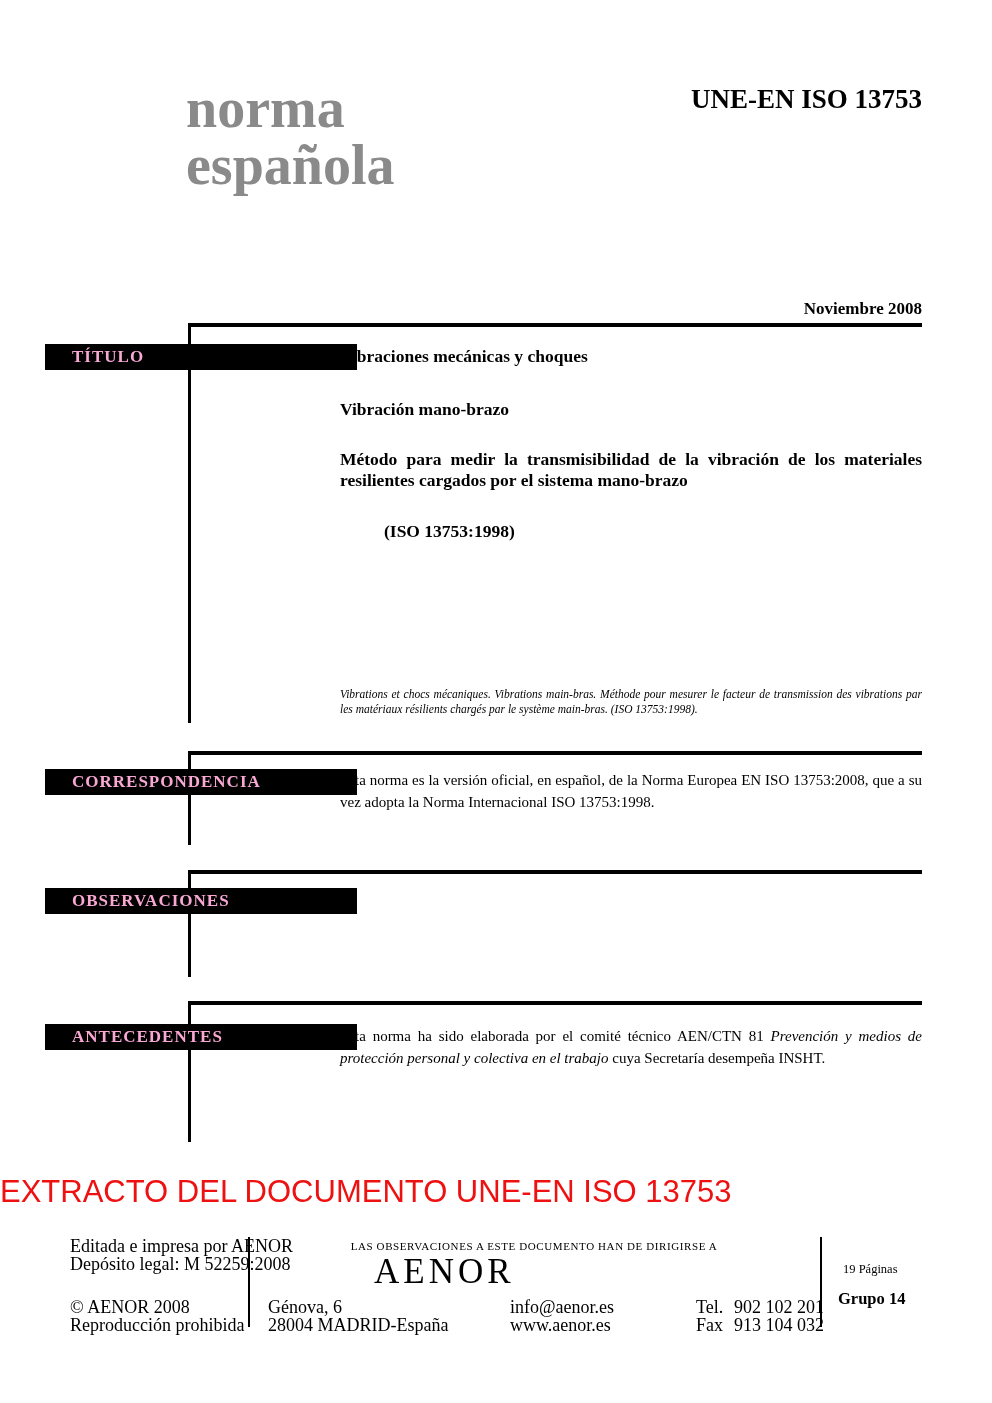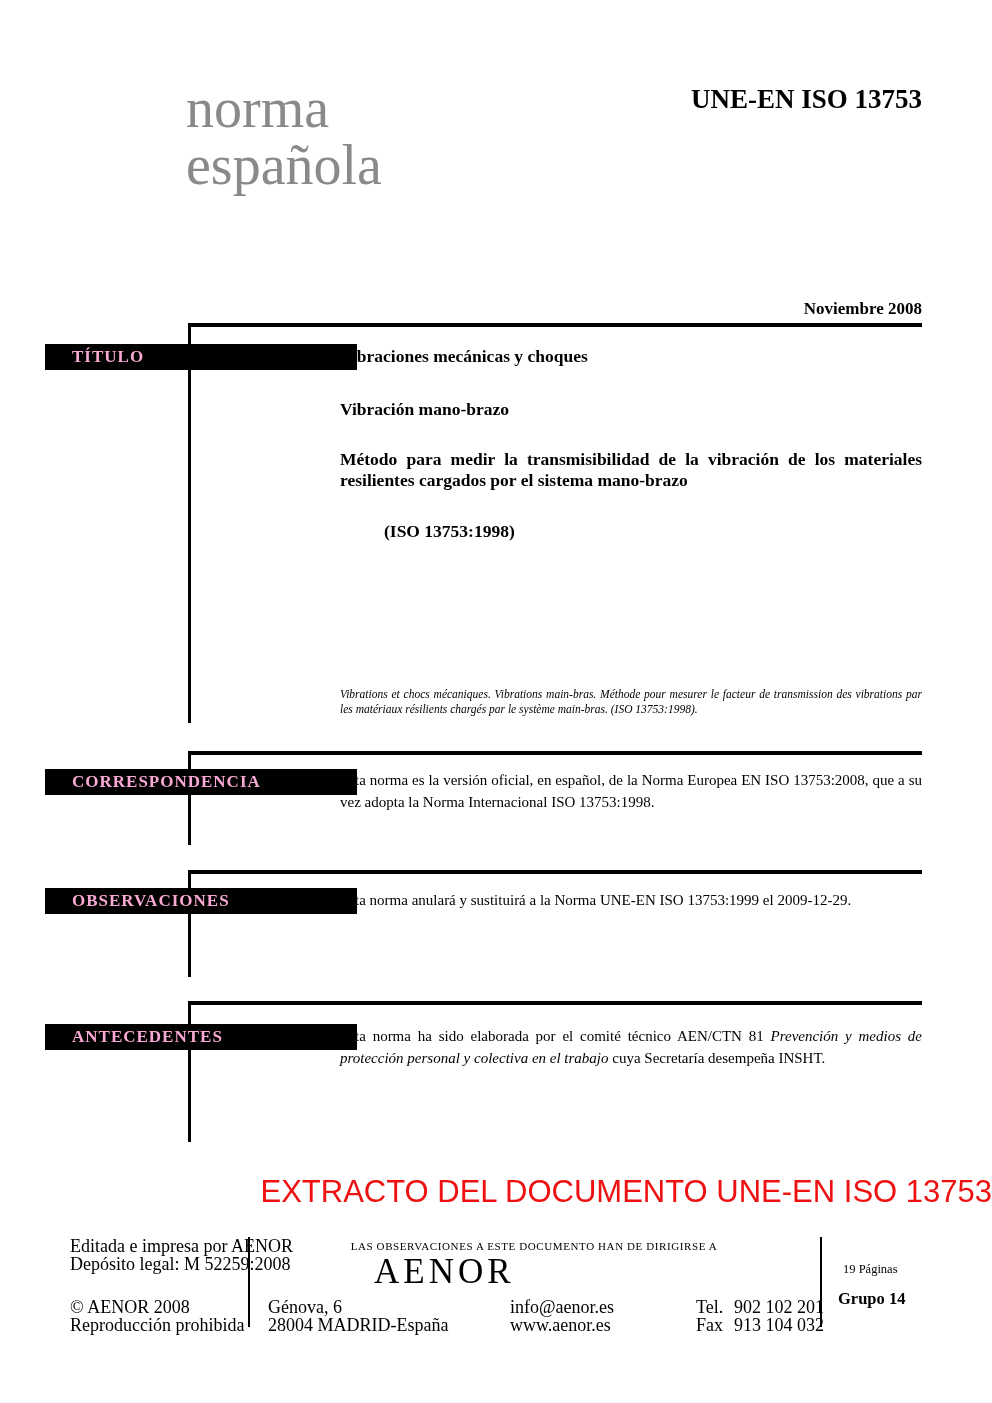--- a/index.html
+++ b/index.html
@@ -10,21 +10,21 @@
     margin:0 auto;
     font-family:"Liberation Serif","DejaVu Serif",serif;
     color:#000;
     overflow:hidden;
   }
   .abs{position:absolute;}
 
   
   .brand{
     left:186px;top:80px;
-    font-size:56px;font-weight:normal;line-height:57px;
+    font-size:56px;font-weight:bold;line-height:57px;
     color:#8a8a8a;letter-spacing:0px;
   }
   .code{
     right:70px;top:84px;
     font-size:27px;font-weight:bold;text-align:right;
   }
   .date{
     right:70px;top:299px;
     font-size:17px;font-weight:bold;text-align:right;
   }
@@ -44,21 +44,21 @@
 
   
   .col{left:340px;width:582px;}
   .title-line{font-size:17.5px;font-weight:bold;line-height:21px;}
   .just{text-align:justify;}
   .body-text{font-size:15px;line-height:22px;}
   .abstract{font-size:11.5px;font-style:italic;line-height:14.5px;text-align:justify;}
 
   .extract{
     left:0;width:992px;top:1174px;
-    text-align:right;
+    text-align:left;
     font-family:"Liberation Sans","DejaVu Sans",sans-serif;
     font-size:31px;font-weight:normal;
   }
 
   
   .f-small{font-size:18px;line-height:17.5px;}
   .f-divider{width:2px;background:#000;}
   .obs-notice{
     left:248px;width:572px;top:1240px;
     text-align:center;font-size:11px;letter-spacing:0.6px;
@@ -113,21 +113,20 @@
   </div>
 
   <div class="abs col title-line" style="top:346px;">Vibraciones mecánicas y choques</div>
   <div class="abs col title-line" style="top:399px;">Vibración mano-brazo</div>
   <div class="abs col title-line just" style="top:449px;">Método para medir la transmisibilidad de la vibración de los materiales resilientes cargados por el sistema mano-brazo</div>
   <div class="abs col title-line" style="top:521px;margin-left:44px;">(ISO 13753:1998)</div>
   <div class="abs col abstract" style="top:687px;">Vibrations et chocs mécaniques. Vibrations main-bras. Méthode pour mesurer le facteur de transmission des vibrations par les matériaux résilients chargés par le système main-bras. (ISO 13753:1998).</div>
 
   <div class="abs col body-text just" style="top:769px;">Esta norma es la versión oficial, en español, de la Norma Europea EN ISO 13753:2008, que a su vez adopta la Norma Internacional ISO 13753:1998.</div>
 
-  <div class="abs col body-text" style="top:889px;">Esta norma anulará y sustituirá a la Norma UNE-EN ISO 13753:1999 el 2009-12-29.</div>
 
   <div class="abs col body-text just" style="top:1025px;"><span>Esta norma ha sido elaborada por el comité técnico AEN/CTN 81 </span><span style="font-style:italic;">Prevención y medios de protección personal y colectiva en el trabajo</span><span> cuya Secretaría desempeña INSHT.</span></div>
 
   <div class="abs extract" id="extract-notice" style="color: rgb(238, 17, 17);">EXTRACTO DEL DOCUMENTO UNE-EN ISO 13753</div>
 
   <div class="abs f-small nowrap" style="left:70px;top:1238px;">
     <div>Editada e impresa por AENOR</div>
     <div>Depósito legal: M 52259:2008</div>
   </div>
   <div class="abs f-small nowrap" style="left:70px;top:1299px;">

